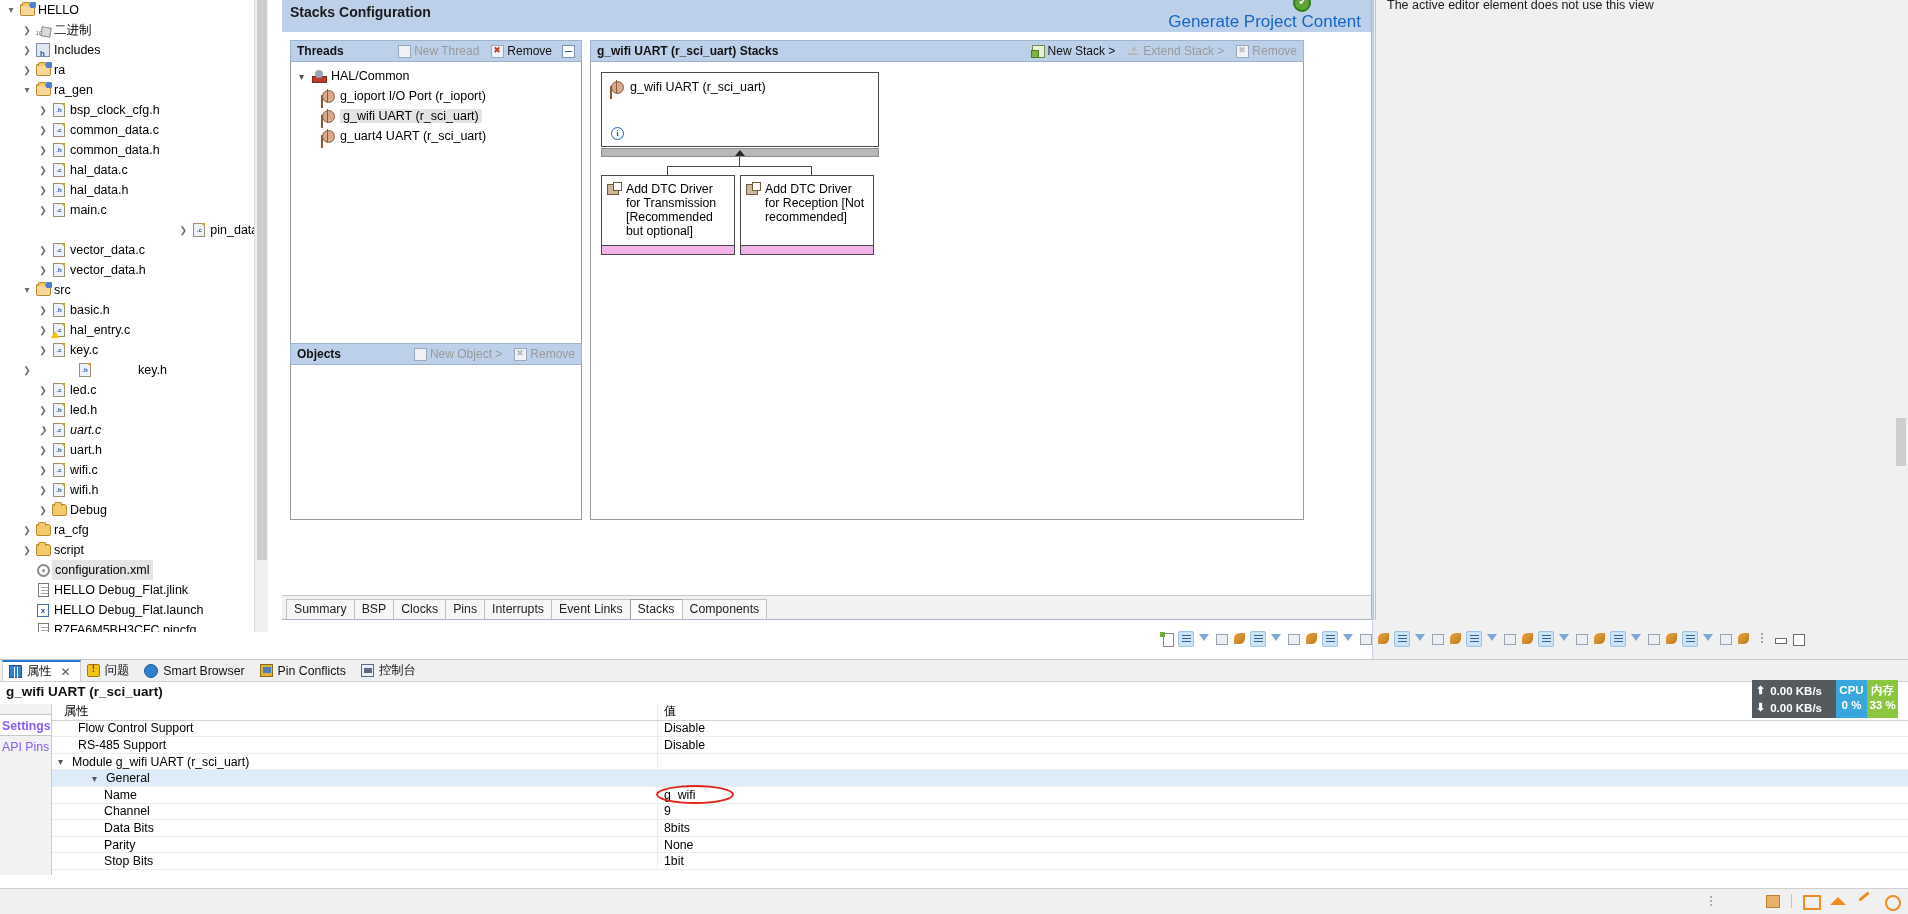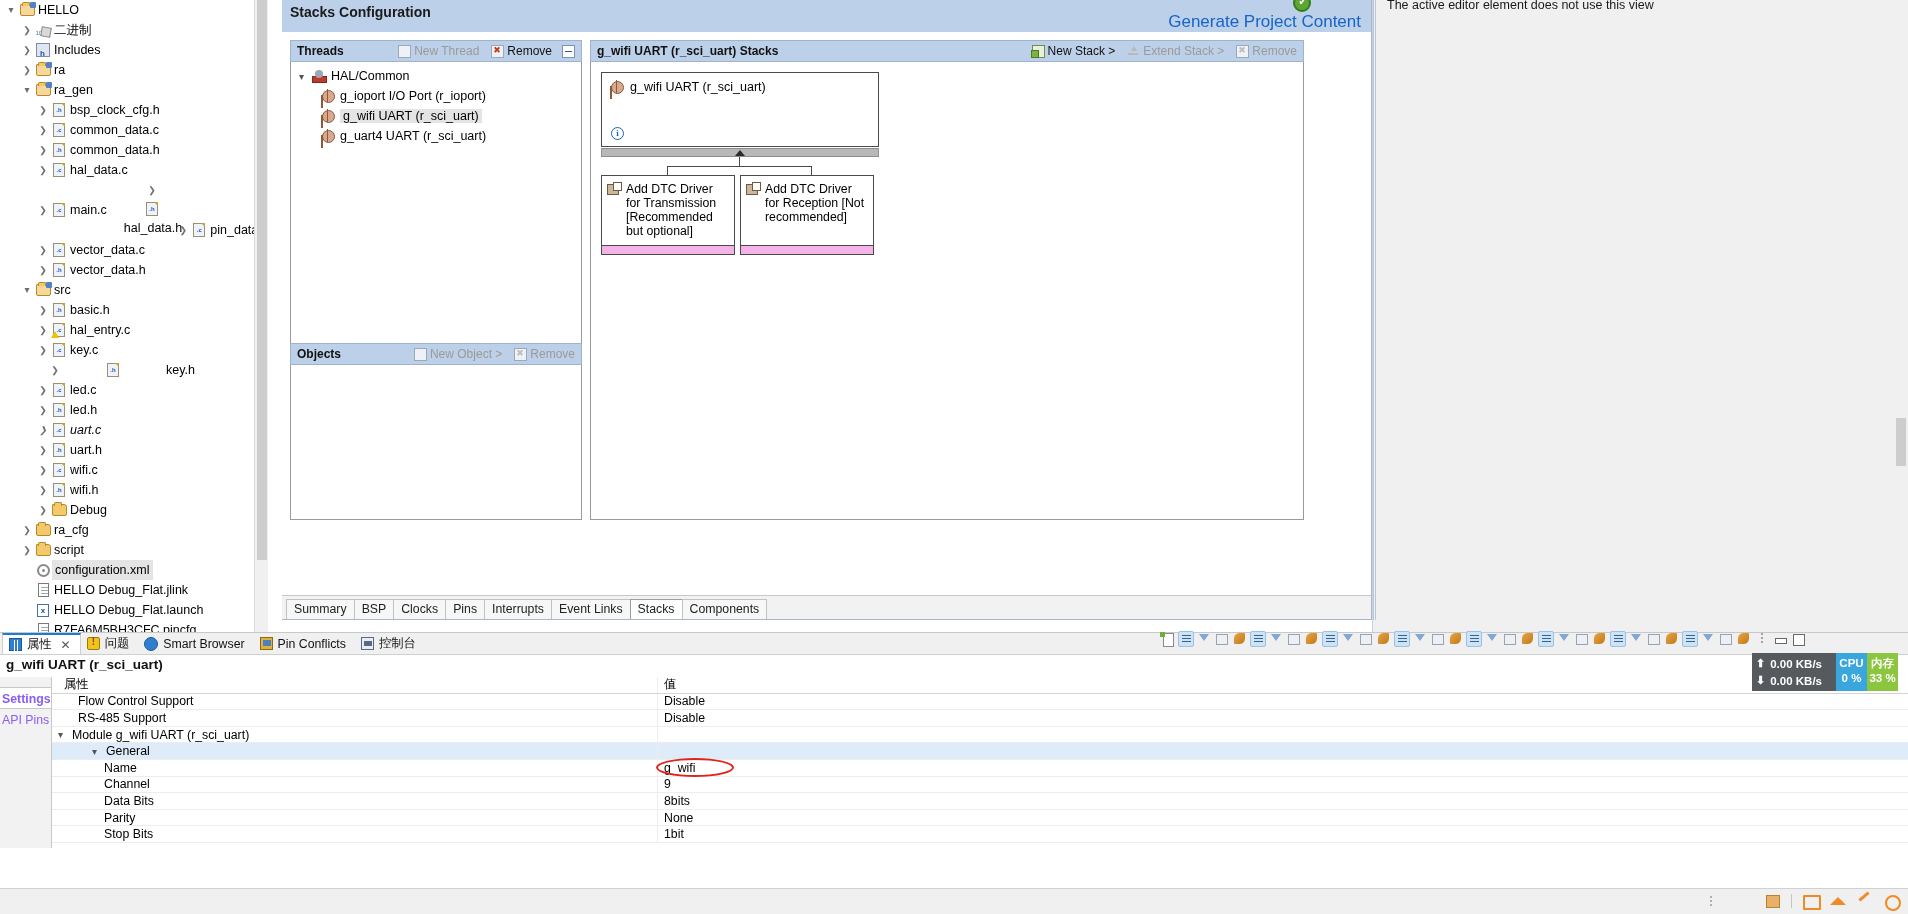--- a/index.html
+++ b/index.html
@@ -202,21 +202,21 @@
     border-left:1px solid #c7d3e0;
   }
   #right-pane-text { position:absolute; left:14px; top:-2px; font-size:12.5px; color:#1a1a1a; }
   #right-scroll { position:absolute; right:0; top:0; width:14px; height:620px; background:#f0f0f0; }
   #right-thumb { position:absolute; left:2px; top:418px; width:10px; height:48px; background:#cdcdcd; }
   #right-pane-divider { position:absolute; left:0; top:0; width:3px; height:620px;
     border-left:1px solid #b9c6d6; border-right:1px solid #b9c6d6; background:#eef2f7; }
 
   
   #bottom {
-    position:absolute; left:0; top:632px; width:1908px; height:216px; background:#f7f7f7;
+    position:absolute; left:0; top:659px; width:1908px; height:216px; background:#f7f7f7;
     border-top:1px solid #c8c8c8;
   }
   #view-tabs { height:22px; display:flex; align-items:center; padding-left:2px; gap:0px;
     background:#f0f0f0; border-bottom:1px solid #cfcfcf; }
   .vtab { display:flex; align-items:center; gap:5px; padding:0 9px 0 6px; height:21px;
     font-size:12.3px; color:#111; cursor:pointer; }
   .vtab.active { background:#ffffff; border-top:2px solid #1d7bd4; border-left:1px solid #cfcfcf;
     border-right:1px solid #cfcfcf; font-weight:normal; }
   .vtab .x { color:#555; font-size:12px; margin-left:4px; }
   .tico { width:13px; height:13px; display:inline-block; position:relative; }
@@ -378,21 +378,21 @@
         </div>
         <div class="tree-row" style="padding-left: 36px;">
           <span class="arrow closed"></span>
           <span class="ico">
             <span class="fi blue">
               <span class="t">.c</span>
             </span>
           </span>
           <span class="lbl">hal_data.c</span>
         </div>
-        <div class="tree-row" style="padding-left: 36px; flex-direction: column;">
+        <div class="tree-row" style="padding-left: 36px;">
           <span class="arrow closed"></span>
           <span class="ico">
             <span class="fi blue">
               <span class="t">.h</span>
             </span>
           </span>
           <span class="lbl">hal_data.h</span>
         </div>
         <div class="tree-row" style="padding-left: 36px;">
           <span class="arrow closed"></span>
@@ -458,21 +458,21 @@
         </div>
         <div class="tree-row" style="padding-left: 36px;">
           <span class="arrow closed"></span>
           <span class="ico">
             <span class="fi blue">
               <span class="t">.c</span>
             </span>
           </span>
           <span class="lbl">key.c</span>
         </div>
-        <div class="tree-row" style="padding-left: 48px; gap: 42px;">
+        <div class="tree-row" style="padding-left: 20px; gap: 42px;">
           <span class="arrow closed"></span>
           <span class="ico">
             <span class="fi blue">
               <span class="t">.h</span>
             </span>
           </span>
           <span class="lbl">key.h</span>
         </div>
         <div class="tree-row" style="padding-left: 36px;">
           <span class="arrow closed"></span>

